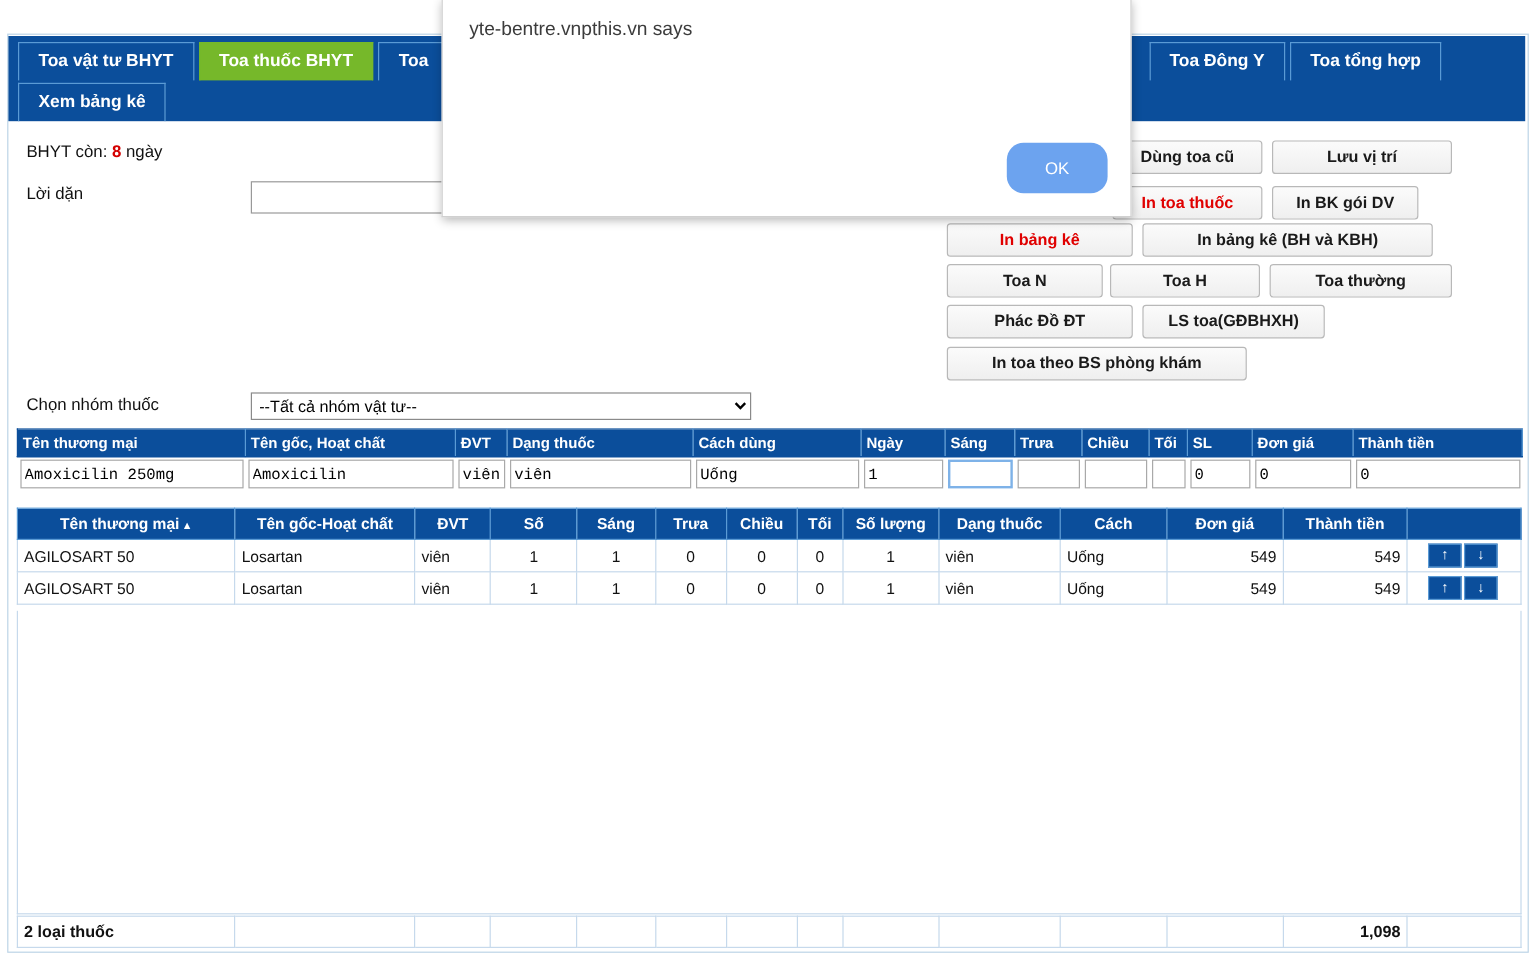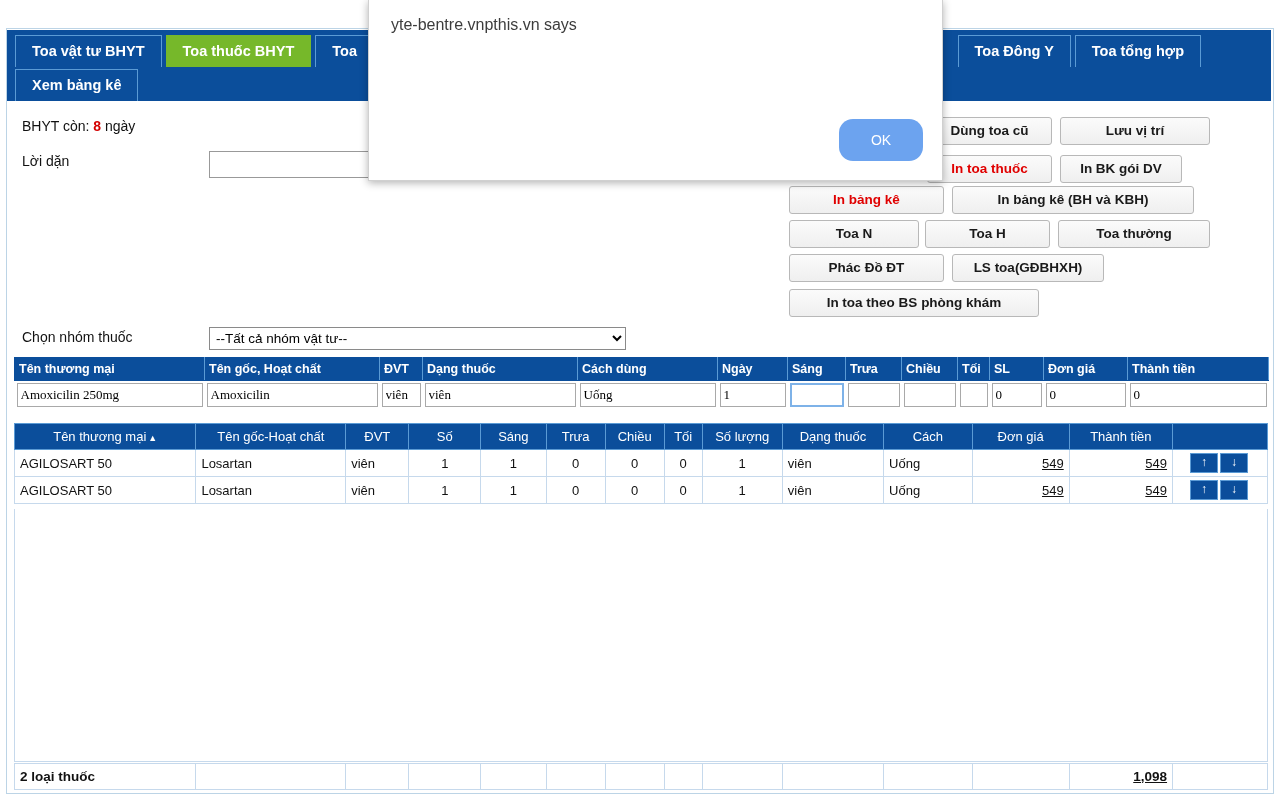--- a/index.html
+++ b/index.html
@@ -129,21 +129,21 @@
   }
   .entry td {
     padding: 2px 2px;
     border: none;
     vertical-align: middle;
   }
   .entry td input {
     width: 100%;
     box-sizing: border-box;
     border: 1px solid #a9a9a9;
-    font-family: Liberation Serif, serif;
+    font-family: Liberation Mono, monospace;
     font-size: 13px;
     padding: 2px 3px;
     height: 24px;
     color: #000;
     background: #fff;
   }
   .entry td input.focused {
     border: 2px solid #7eb2e8;
     outline: none;
   }
@@ -153,40 +153,40 @@
     position: absolute;
     left: 14px; top: 423px;
     width: 1254px;
     border-collapse: collapse;
     table-layout: fixed;
   }
   .grid th {
     background: #0b4e9b;
     color: #ffffff;
     font-size: 13px;
-    font-weight: normal;
+    font-weight: bold;
     padding: 5px 4px;
     border: 1px solid #5b9bd5;
     white-space: nowrap;
     text-align: center;
     cursor: pointer;
   }
   .grid td {
     font-size: 13px;
     color: #111;
     padding: 3px 5px;
     border: 1px solid #c6d9ec;
     background: #ffffff;
     white-space: nowrap;
     height: 22px;
     box-sizing: border-box;
   }
   .ta-l { text-align: left; }
   .ta-c { text-align: center; }
-  .ta-r { text-align: right; text-decoration: underline; }
+  .ta-r { text-align: right; }
 
   .arrbtn {
     display: inline-block;
     background: #0b4e9b;
     color: #ffffff;
     border: 1px solid #5b9bd5;
     font-size: 12px;
     font-weight: bold;
     width: 26px;
     height: 18px;

